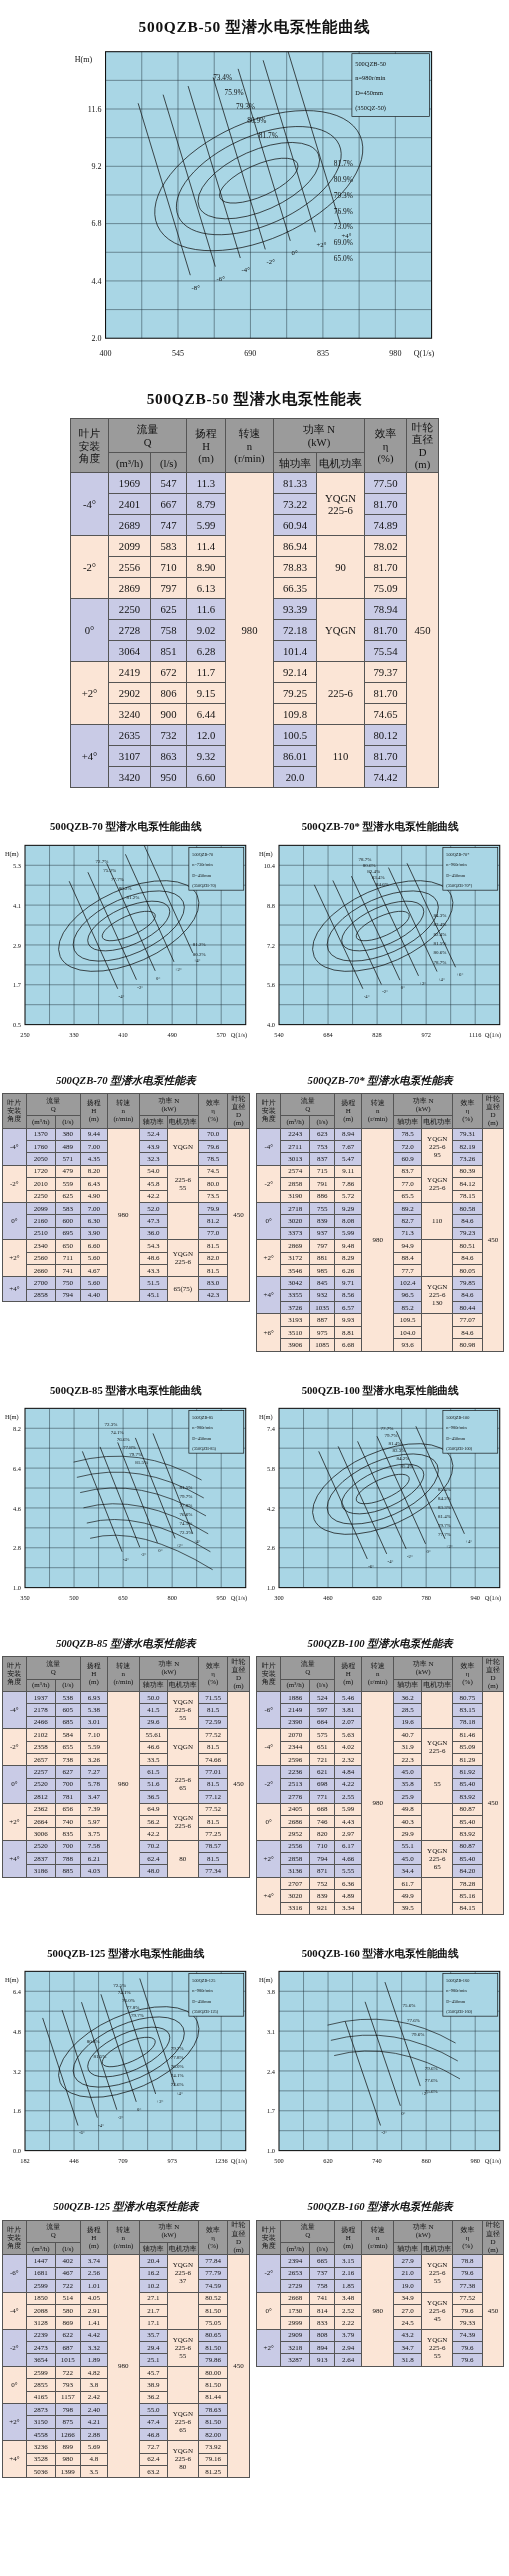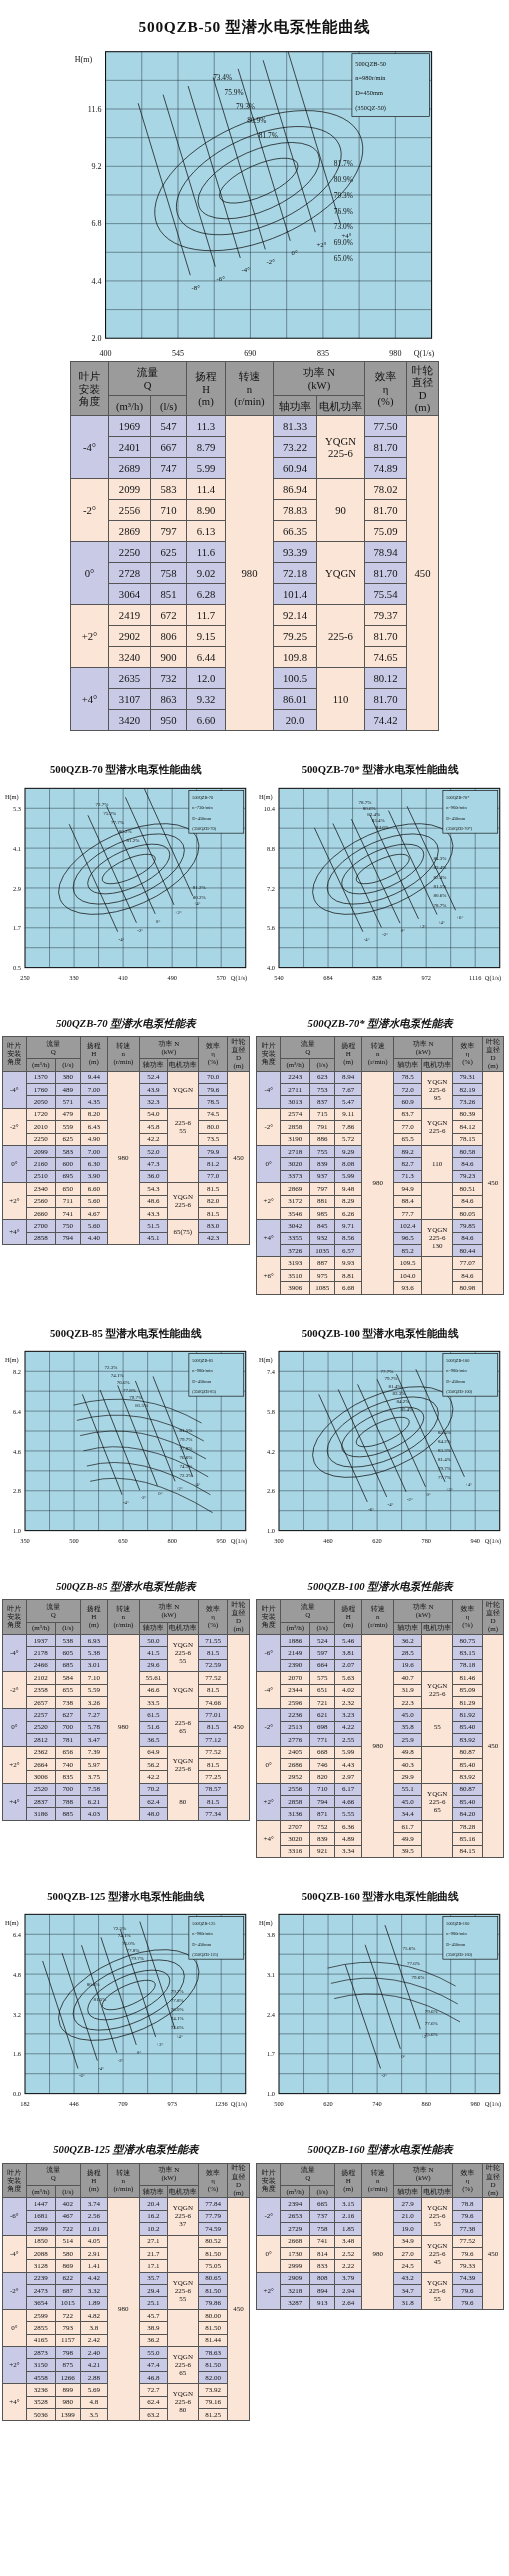--- a/index.html
+++ b/index.html
@@ -99,20 +99,21 @@
           <text x="390.9" y="322.44" font-size="11" fill="#111">65.0%</text>
           <text x="178.568" y="365.24" font-size="10" fill="#111">-8°</text>
           <text x="215.90466666666666" y="352.40000000000003" font-size="10" fill="#111">-6°</text>
           <text x="253.24133333333333" y="339.56" font-size="10" fill="#111">-4°</text>
           <text x="290.578" y="326.71999999999997" font-size="10" fill="#111">-2°</text>
           <text x="327.9146666666667" y="313.88000000000005" font-size="10" fill="#111">0°</text>
           <text x="365.2513333333333" y="301.04" font-size="10" fill="#111">+2°</text>
           <text x="402.58799999999997" y="288.2" font-size="10" fill="#111">+4°</text>
         </svg>
       </div>
+    <div class="t1 tt">500QZB-50 型潜水电泵性能表</div>
     <div id="tb0">
         <table class="ptbl lg">
           <colgroup>
             <col style="width:38px">
             <col style="width:42px">
             <col style="width:36px">
             <col style="width:39px">
             <col style="width:48px">
             <col style="width:43px">
             <col style="width:48px">
@@ -1285,21 +1286,21 @@
                 <td class="pk">2596</td>
                 <td class="pk">721</td>
                 <td class="pk">2.32</td>
                 <td class="pk">22.3</td>
                 <td class="pk">81.29</td>
               </tr>
               <tr>
                 <td class="pu" rowspan="3">-2°</td>
                 <td class="pu">2236</td>
                 <td class="pu">621</td>
-                <td class="pu">3.23</td>
+                <td class="pu">4.84</td>
                 <td class="pu">45.0</td>
                 <td class="pk" rowspan="3">
                   <div>55</div>
                 </td>
                 <td class="pu">81.92</td>
               </tr>
               <tr>
                 <td class="pu">2513</td>
                 <td class="pu">698</td>
                 <td class="pu">4.22</td>

